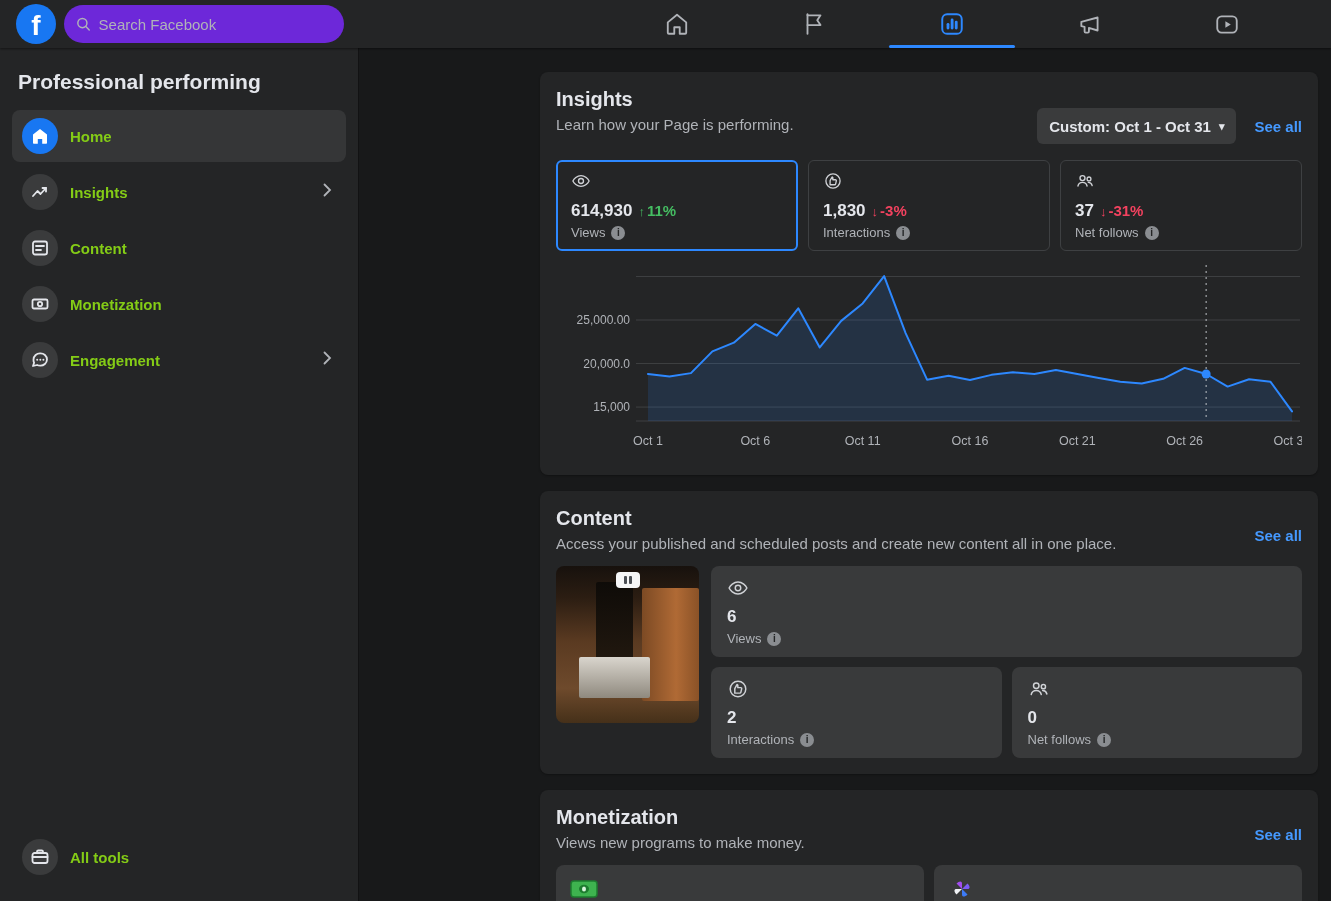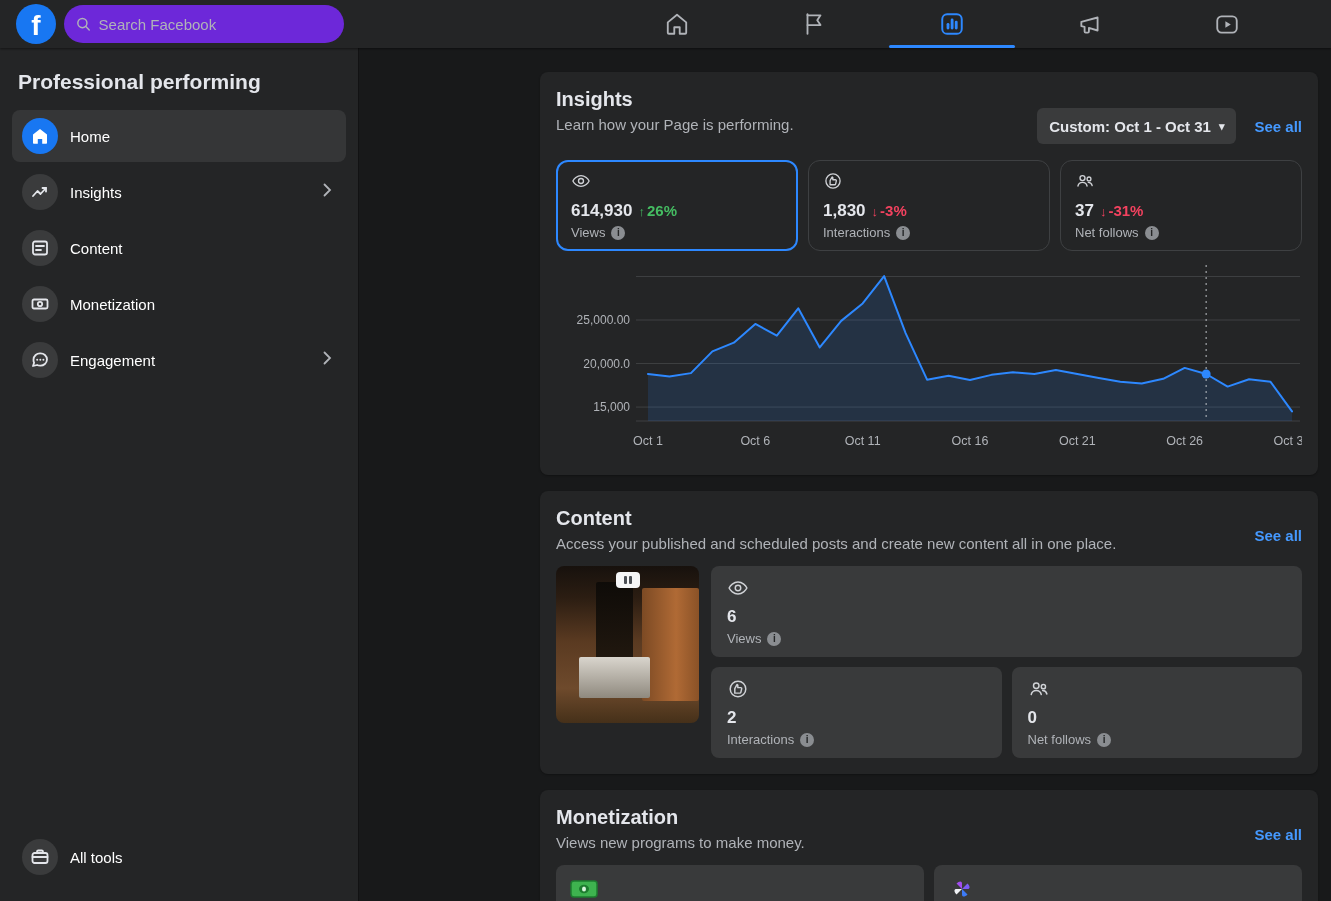--- a/index.html
+++ b/index.html
@@ -49,21 +49,21 @@
     border-radius:8px; cursor:pointer; margin-bottom:4px;
   }
   .side-item.active{ background:rgba(255,255,255,.08); }
   .side-ic{
     width:36px; height:36px; border-radius:50%; background:#3a3b3c;
     display:flex; align-items:center; justify-content:center; flex-shrink:0;
   }
   .side-ic.blue{ background:#1877f2; }
   .side-ic svg{ width:20px; height:20px; }
   .side-ic .ln{ stroke:#e4e6eb; fill:none; stroke-width:1.8; stroke-linecap:round; stroke-linejoin:round; }
-  .side-label{ font-size:15px; font-weight:400; color:#ffffff; }
+  .side-label{ font-size:15px; font-weight:700; color:#84cc16; }
   .side-chev{ margin-left:auto; }
   .side-chev svg{ width:18px; height:18px; }
   .alltools{ position:absolute; bottom:14px; left:12px; right:0; }
   
   .main{
     position:absolute; top:48px; left:358px; right:0; bottom:0;
     overflow:hidden; padding:24px 13px 0 182px;
   }
   .card{
     background:#242526; border-radius:8px; padding:16px; margin-bottom:16px;
@@ -76,21 +76,21 @@
   .range-pill{
     background:#3a3b3c; border-radius:6px; height:36px; padding:0 12px;
     display:flex; align-items:center; gap:8px; font-size:15px; font-weight:700;
     color:#e4e6eb; cursor:pointer; white-space:nowrap;
   }
   .caret{ font-size:11px; color:#e4e6eb; }
   .see-all{ color:#4599ff; font-size:15px; font-weight:700; cursor:pointer; white-space:nowrap; }
   
   .stat-row{ display:flex; gap:10px; margin-top:16px; }
   .stat-tile{
-    flex:1; border:1px solid #3e4042; border-radius:12px; padding:10px 14px;
+    flex:1; border:1px solid #3e4042; border-radius:6px; padding:10px 14px;
     cursor:pointer; min-height:86px;
   }
   .stat-tile.selected{ border:2px solid #2d88ff; padding:9px 13px; }
   .stat-tile .tic{ margin-bottom:6px; }
   .stat-tile .tic svg{ width:20px; height:20px; }
   .ic-ln{ stroke:#d0d2d6; fill:none; stroke-width:1.6; stroke-linecap:round; stroke-linejoin:round; }
   .val-row{ display:flex; align-items:baseline; gap:6px; }
   .val{ font-size:17px; font-weight:700; color:#e4e6eb; }
   .delta{ font-size:15px; font-weight:700; display:flex; align-items:baseline; gap:2px; }
   .delta.up{ color:#45bd62; }
@@ -277,21 +277,21 @@
         <div class="tic">
           <svg viewBox="0 0 24 24">
               <path class="ic-ln" d="M12 5.5c-4.8 0-8.6 4.1-9.7 6.5 1.1 2.4 4.9 6.5 9.7 6.5s8.6-4.1 9.7-6.5c-1.1-2.4-4.9-6.5-9.7-6.5z"></path>
               <circle class="ic-ln" cx="12" cy="12" r="3"></circle>
             </svg>
         </div>
         <div class="val-row">
           <span class="val">614,930</span>
           <span class="delta up">
               <span class="arr">↑</span>
-              <span>26%</span>
+              <span>11%</span>
             </span>
         </div>
         <div class="lab-row">
           <span class="lab">Views</span>
           <span class="info-ic">i</span>
         </div>
       </div>
 
       <div class="stat-tile">
         <div class="tic">

